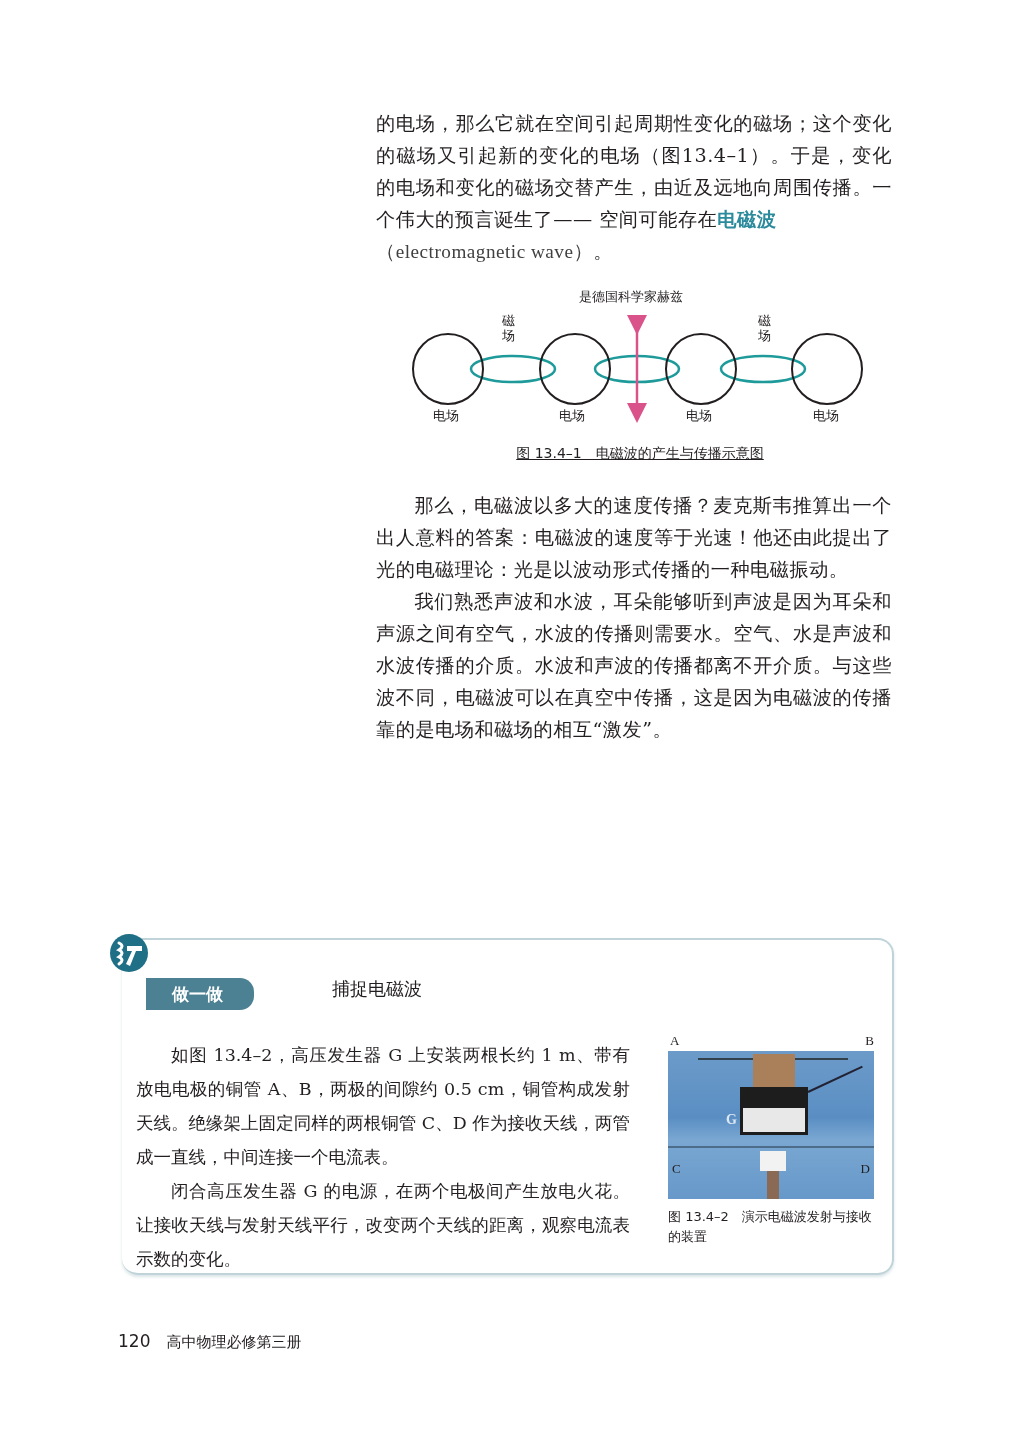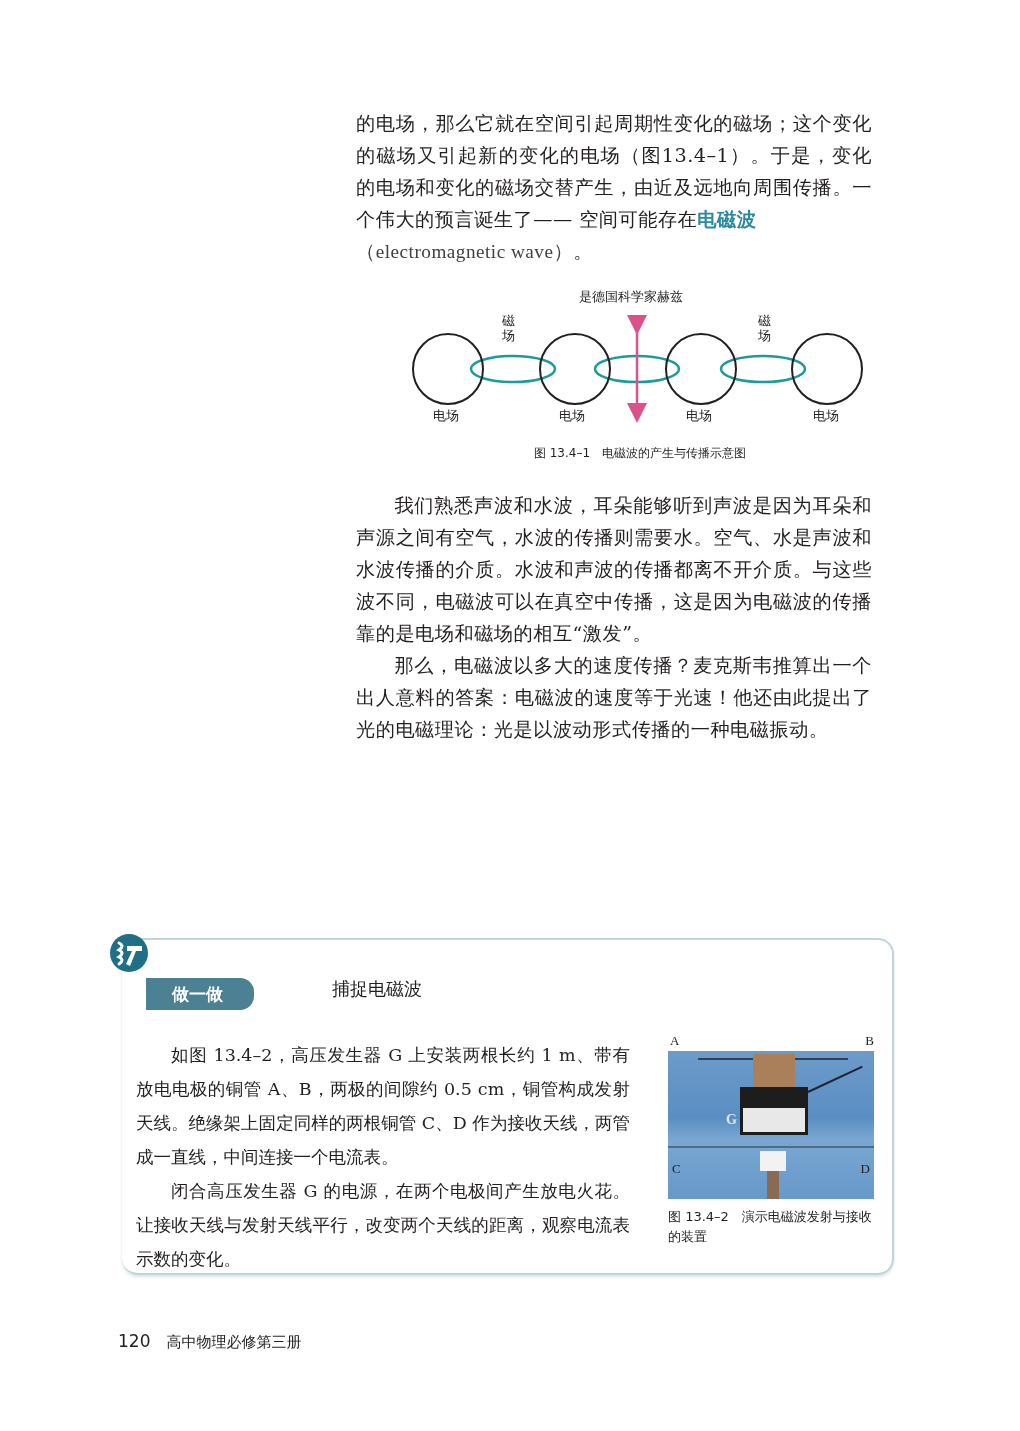--- a/index.html
+++ b/index.html
@@ -1,32 +1,32 @@
 <!DOCTYPE html>
 <html><head>
 <meta charset="utf-8">
 <style>
   html, body { margin: 0; padding: 0; }
   body {
     width: 1020px; height: 1431px; background: #ffffff; position: relative;
     font-family: "DejaVu Serif", "Liberation Serif", serif; color: #231f20; overflow: hidden;
   }
   .para {
-    position: absolute; left: 356px; width: 516px;
+    position: absolute; left: 376px; width: 516px;
     font-size: 19.2px; line-height: 32px; text-align: justify; letter-spacing: 0.5px;
   }
   .para p { margin: 0; }
   .indent { text-indent: 2em; }
   .kw { color: #2b8a9b; font-weight: bold; font-family: "DejaVu Sans", sans-serif; }
   .en { color: #404040; font-family: "Liberation Serif", serif; }
 
   .fig1 { position: absolute; left: 405px; top: 285px; width: 470px; height: 185px; }
   .fig1 .lbl { position: absolute; font-family: "DejaVu Sans", sans-serif; font-size: 13px; color: #231f20; }
   .fig1 .cap { position: absolute; left: 0; width: 470px; top: 160px; text-align: center;
-    font-family: "DejaVu Sans", sans-serif; font-size: 12px; }
+    font-family: "DejaVu Sans", sans-serif; font-size: 14px; text-decoration: underline; }
 
   .box {
     position: absolute; left: 122px; top: 938px; width: 770px; height: 333px;
     border: 2px solid #bfd3d8; border-radius: 16px; border-left: none;
     box-shadow: 0 2px 3px rgba(150,180,190,0.35);
   }
   .badge { position: absolute; left: 110px; top: 934px; height: 38px; }
   .badge-pill {
     position: absolute; left: 36px; top: 3px; width: 108px; height: 32px;
     background: #4b8193; border-radius: 0 14px 14px 0;
@@ -86,22 +86,22 @@
     <line x1="232" y1="40" x2="232" y2="128" stroke="#d9538a" stroke-width="2.5" marker-start="url(#ah)" marker-end="url(#ah)"></line>
   </svg>
   <div class="lbl" style="left:28px;top:122px;">电场</div>
   <div class="lbl" style="left:154px;top:122px;">电场</div>
   <div class="lbl" style="left:281px;top:122px;">电场</div>
   <div class="lbl" style="left:408px;top:122px;">电场</div>
   <div class="cap">图 13.4–1　电磁波的产生与传播示意图</div>
 </div>
 
 <div class="para" style="top:490px;">
+  <p class="indent">那么，电磁波以多大的速度传播？麦克斯韦推算出一个出人意料的答案：电磁波的速度等于光速！他还由此提出了光的电磁理论：光是以波动形式传播的一种电磁振动。</p>
   <p class="indent">我们熟悉声波和水波，耳朵能够听到声波是因为耳朵和声源之间有空气，水波的传播则需要水。空气、水是声波和水波传播的介质。水波和声波的传播都离不开介质。与这些波不同，电磁波可以在真空中传播，这是因为电磁波的传播靠的是电场和磁场的相互“激发”。</p>
-  <p class="indent">那么，电磁波以多大的速度传播？麦克斯韦推算出一个出人意料的答案：电磁波的速度等于光速！他还由此提出了光的电磁理论：光是以波动形式传播的一种电磁振动。</p>
 </div>
 
 <div class="box"></div>
 <div class="badge">
   <div class="badge-pill">做一做</div>
   <div class="badge-circle">
     <svg width="38" height="38" viewBox="0 0 38 38">
       <path d="M9 9 Q15 12 9 16 Q15 19 9 23 Q15 26 9 30" fill="none" stroke="#fff" stroke-width="3" stroke-linecap="round"></path>
       <path d="M17 12 L32 12 L32 17 L26 17 L20 32 L16 30 L22 17 L17 17 Z" fill="#fff"></path>
     </svg>

